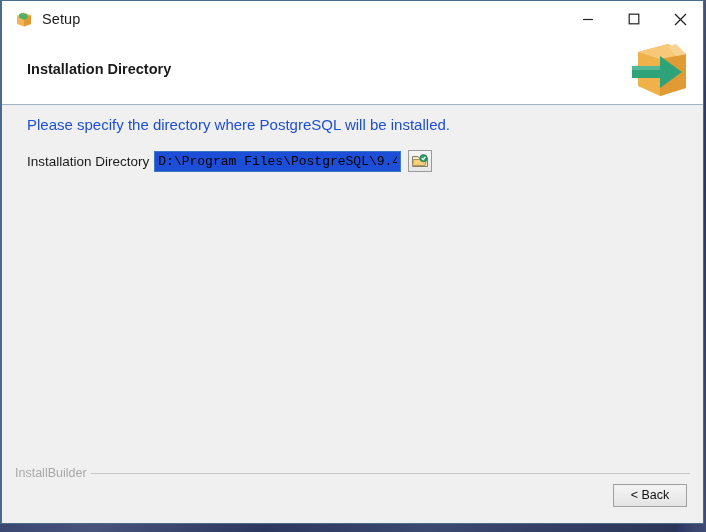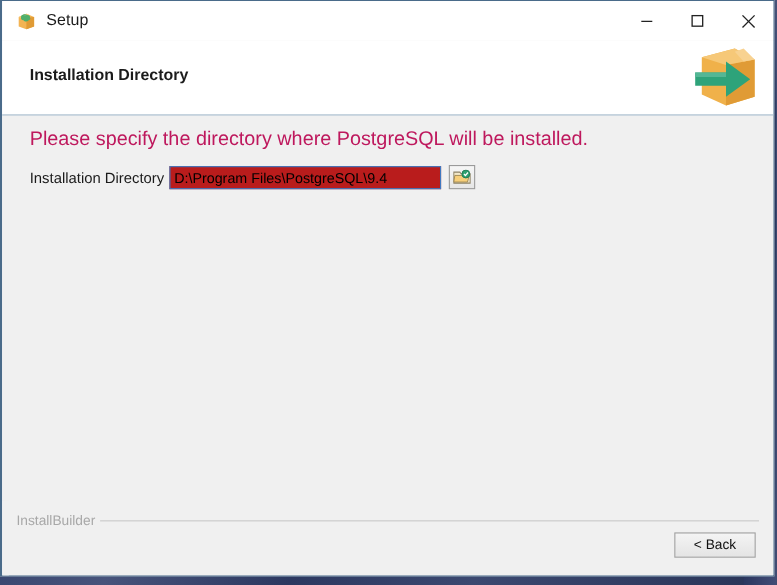--- a/index.html
+++ b/index.html
@@ -126,44 +126,44 @@
   .content {
     flex: 1 1 auto;
     background: #f0f0f0;
     position: relative;
     padding: 0;
   }
   .intro-text {
     position: absolute;
     left: 25px;
     top: 11px;
-    font-size: 18px;
-    color: #be185d;
+    font-size: 15px;
+    color: #1d4ed8;
     white-space: nowrap;
   }
   .field-row {
     position: absolute;
     left: 25px;
     top: 45px;
     display: flex;
     align-items: center;
   }
   .field-label {
     font-size: 13.5px;
     color: #1b1b1b;
     margin-right: 5px;
     white-space: nowrap;
   }
   .dir-input {
     width: 247px;
     height: 21px;
     box-sizing: border-box;
     border: 1px solid #3f78c0;
-    background: #b91c1c;
-    font-family: Liberation Sans, sans-serif;
+    background: #1d4ed8;
+    font-family: Liberation Mono, monospace;
     font-size: 13px;
     color: #000;
     padding: 0 3px;
     outline: none;
     border-radius: 0;
   }
   .browse-btn {
     width: 24px;
     height: 22px;
     margin-left: 7px;

